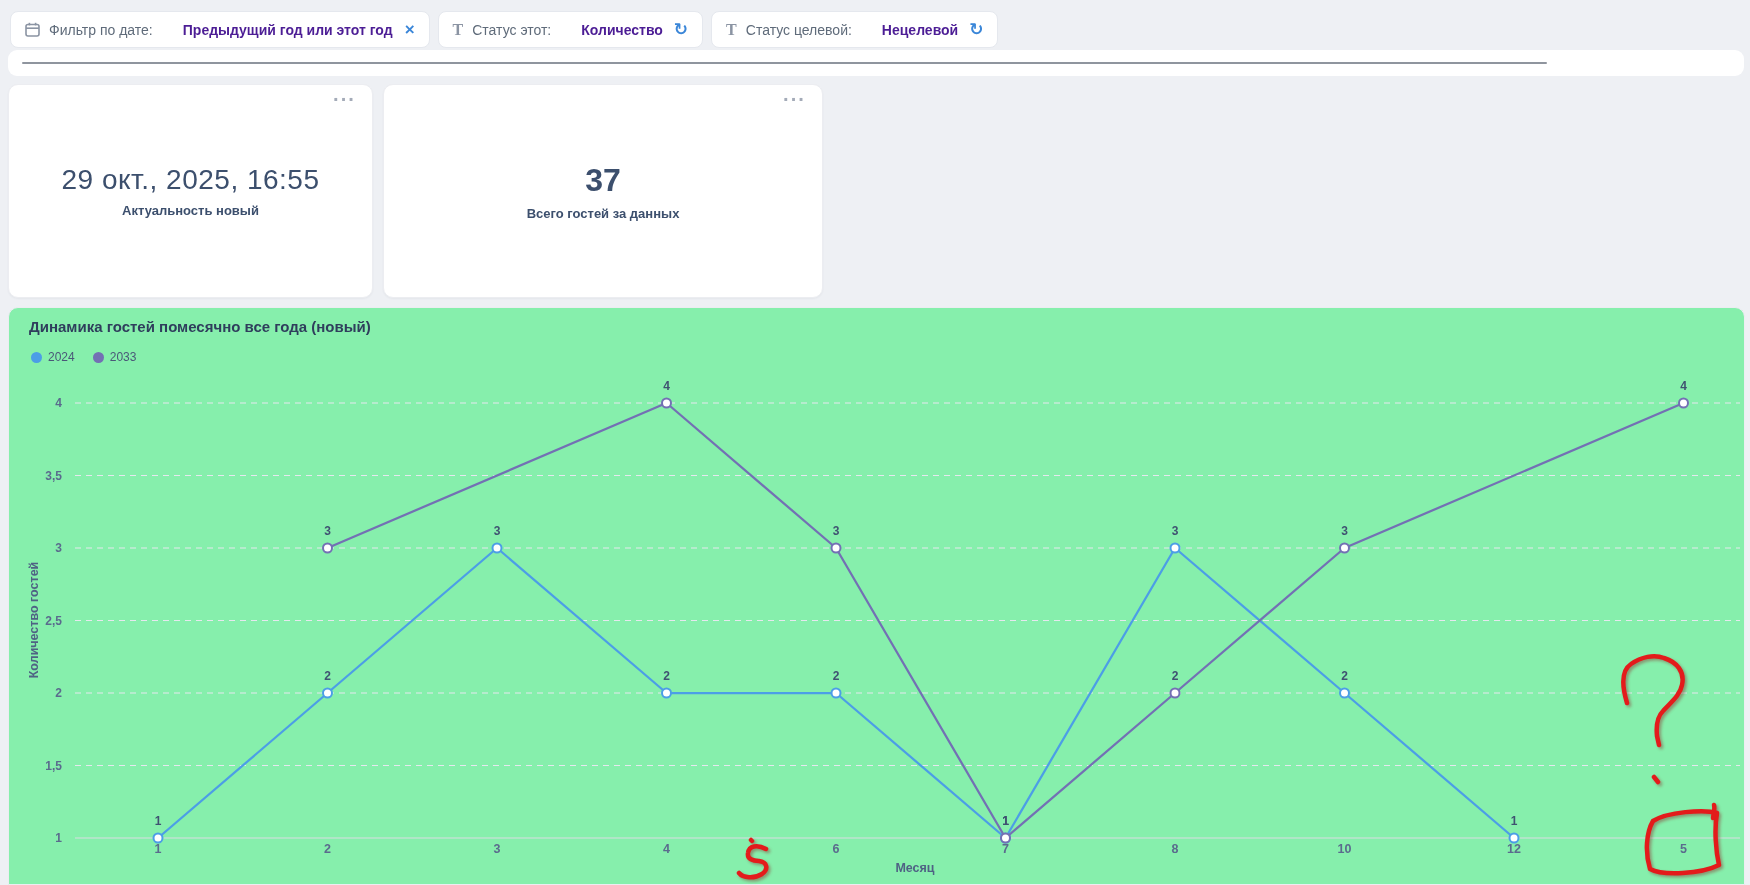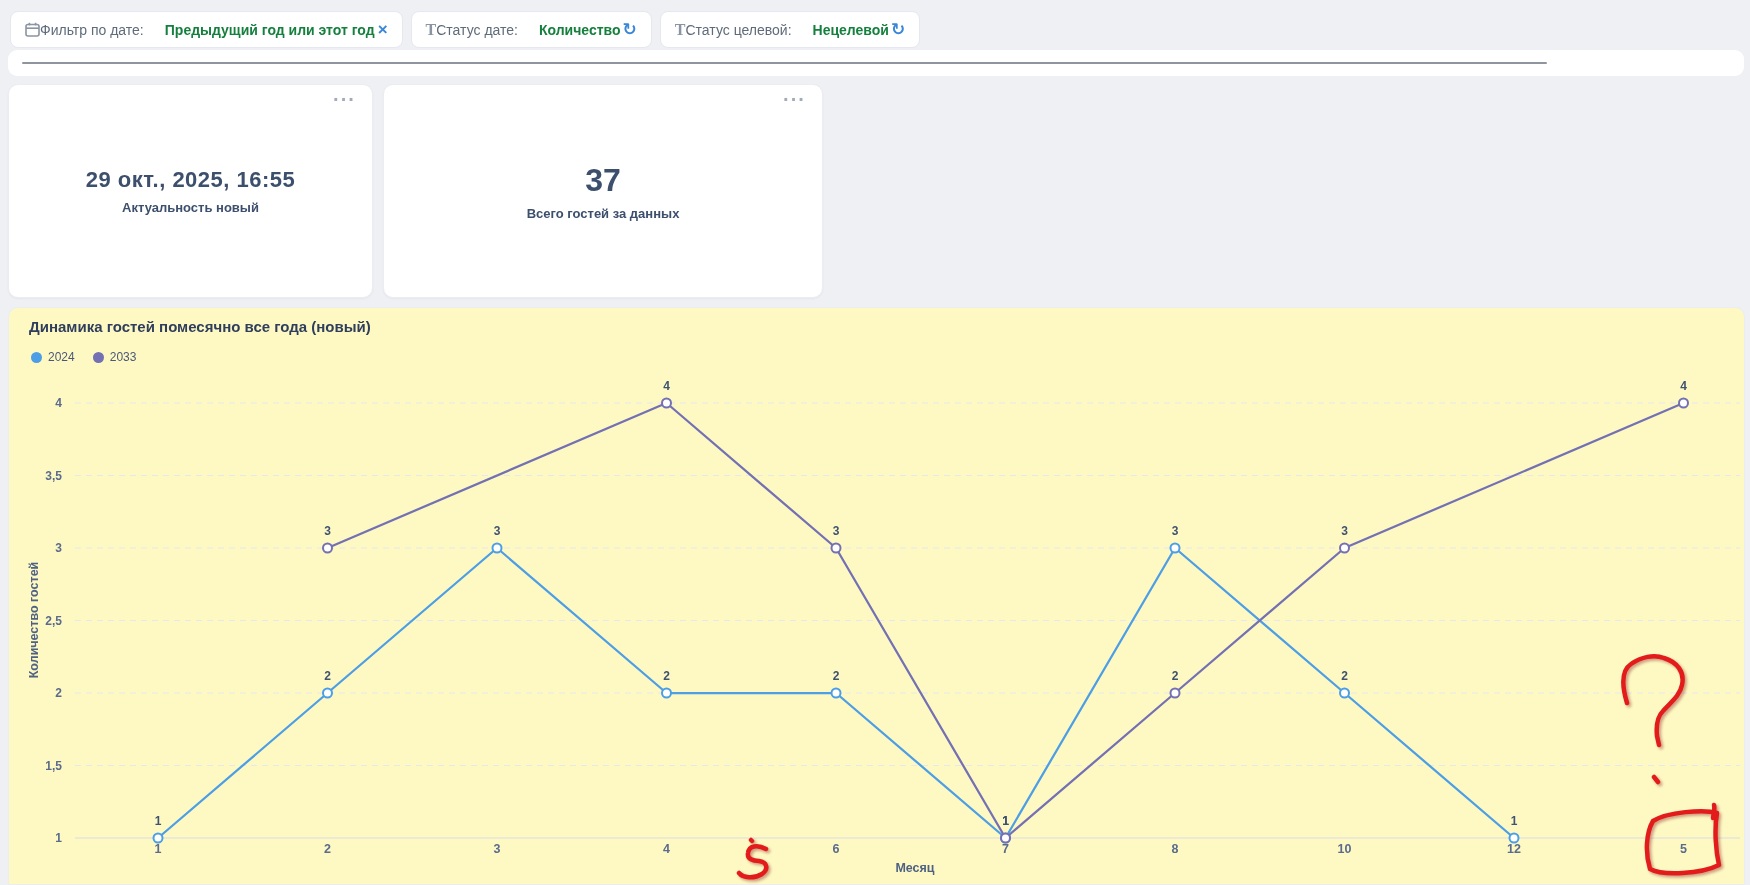--- a/index.html
+++ b/index.html
@@ -2,46 +2,46 @@
 <html><head>
 <meta charset="utf-8">
 <style>
   html,body{margin:0;padding:0;}
   body{
     width:1750px;height:885px;position:relative;overflow:hidden;
     background:#eef0f4;font-family:"Liberation Sans",sans-serif;
   }
   
   .filterbar{position:absolute;left:10px;top:11px;display:flex;gap:8px;z-index:3;}
-  .chip{display:flex;align-items:center;background:#ffffff;border:1px solid #e5e8ee;
+  .chip{display:flex;align-items:center;gap:9px;background:#ffffff;border:1px solid #e5e8ee;
         border-radius:8px;height:37px;padding:0 14px;box-sizing:border-box;cursor:pointer;}
   .chip-label{color:#5f6b7a;font-size:14px;white-space:nowrap;}
-  .chip-value{color:#15803d;font-weight:bold;font-size:14px;white-space:nowrap;padding-left:21px;}
+  .chip-value{color:#4c1d95;font-weight:bold;font-size:14px;white-space:nowrap;padding-left:21px;}
   .chip-close{color:#3a86d8;font-size:17px;font-weight:bold;margin-left:3px;line-height:1;}
   .chip-refresh{color:#3a86d8;font-size:17px;font-weight:bold;margin-left:2px;line-height:1;
                 font-family:"DejaVu Sans",sans-serif;}
   .t-icon{font-family:"Liberation Serif",serif;font-weight:bold;color:#8b94a3;font-size:16px;line-height:1;}
   .chip-icon{display:flex;align-items:center;}
   
   .hstrip{position:absolute;left:8px;top:50px;width:1736px;height:26px;background:#ffffff;
           border-radius:9px;z-index:1;}
   .hthumb{position:absolute;left:14px;top:12px;width:1525px;height:2px;background:#8f959e;border-radius:2px;cursor:pointer;}
   
   .card{position:absolute;background:#ffffff;border:1px solid #ecedf1;border-radius:10px;
         box-shadow:0 1px 2px rgba(40,50,70,0.05);display:flex;flex-direction:column;
         align-items:center;justify-content:center;box-sizing:border-box;z-index:2;}
   #card-1{left:8px;top:84px;width:365px;height:214px;}
   #card-2{left:383px;top:84px;width:440px;height:214px;}
   .card-menu{position:absolute;top:0px;right:16px;color:#a4abb8;font-size:20px;font-weight:bold;
              letter-spacing:1px;cursor:pointer;line-height:1.4;}
-  .card-value-lg{font-size:22px;font-weight:bold;color:#3c4f6d;letter-spacing:.5px;}
+  .card-value-lg{font-size:28px;font-weight:normal;color:#3c4f6d;letter-spacing:.5px;}
   .card-value-xl{font-size:32px;font-weight:bold;color:#3c4f6d;}
   .card-label{font-size:13px;font-weight:bold;color:#3c4f6d;margin-top:7px;}
   
-  .chart-panel{position:absolute;left:8px;top:307px;width:1737px;height:578px;background:#fef9c3;
+  .chart-panel{position:absolute;left:8px;top:307px;width:1737px;height:578px;background:#86efac;
                border:1px solid #ecedf1;border-radius:10px 10px 0 0;box-sizing:border-box;z-index:1;}
   .chart-title{position:absolute;left:20px;top:10px;font-size:15px;font-weight:bold;color:#2f3e5c;}
   .legend{position:absolute;left:22px;top:42px;display:flex;gap:18px;align-items:center;}
   .legend-item{display:flex;gap:6px;align-items:center;font-size:12px;color:#4a5878;cursor:pointer;}
   .legend-dot{width:11px;height:11px;border-radius:50%;display:inline-block;}
   
   #chart-svg{position:absolute;left:0;top:0;z-index:4;pointer-events:none;}
   .ytick{fill:#5a6b8d;font-size:12px;font-weight:bold;font-family:"Liberation Sans",sans-serif;}
   .xtick{fill:#5a6b8d;font-size:12.5px;font-weight:bold;font-family:"Liberation Sans",sans-serif;}
   .axis-title{fill:#4f6284;font-size:12.5px;font-weight:bold;font-family:"Liberation Sans",sans-serif;}
@@ -60,21 +60,21 @@
           <line x1="4.4" y1="0.8" x2="4.4" y2="3.4" stroke="#8b94a3" stroke-width="1.6"></line>
           <line x1="10.6" y1="0.8" x2="10.6" y2="3.4" stroke="#8b94a3" stroke-width="1.6"></line>
         </svg>
     </span>
     <span class="chip-label">Фильтр по дате:</span>
     <span class="chip-value">Предыдущий год или этот год</span>
     <span class="chip-close">×</span>
   </div>
   <div class="chip">
     <span class="chip-icon t-icon">T</span>
-    <span class="chip-label">Статус дате:</span>
+    <span class="chip-label">Статус этот:</span>
     <span class="chip-value">Количество</span>
     <span class="chip-refresh">↻</span>
   </div>
   <div class="chip">
     <span class="chip-icon t-icon">T</span>
     <span class="chip-label">Статус целевой:</span>
     <span class="chip-value">Нецелевой</span>
     <span class="chip-refresh">↻</span>
   </div>
 </div>

